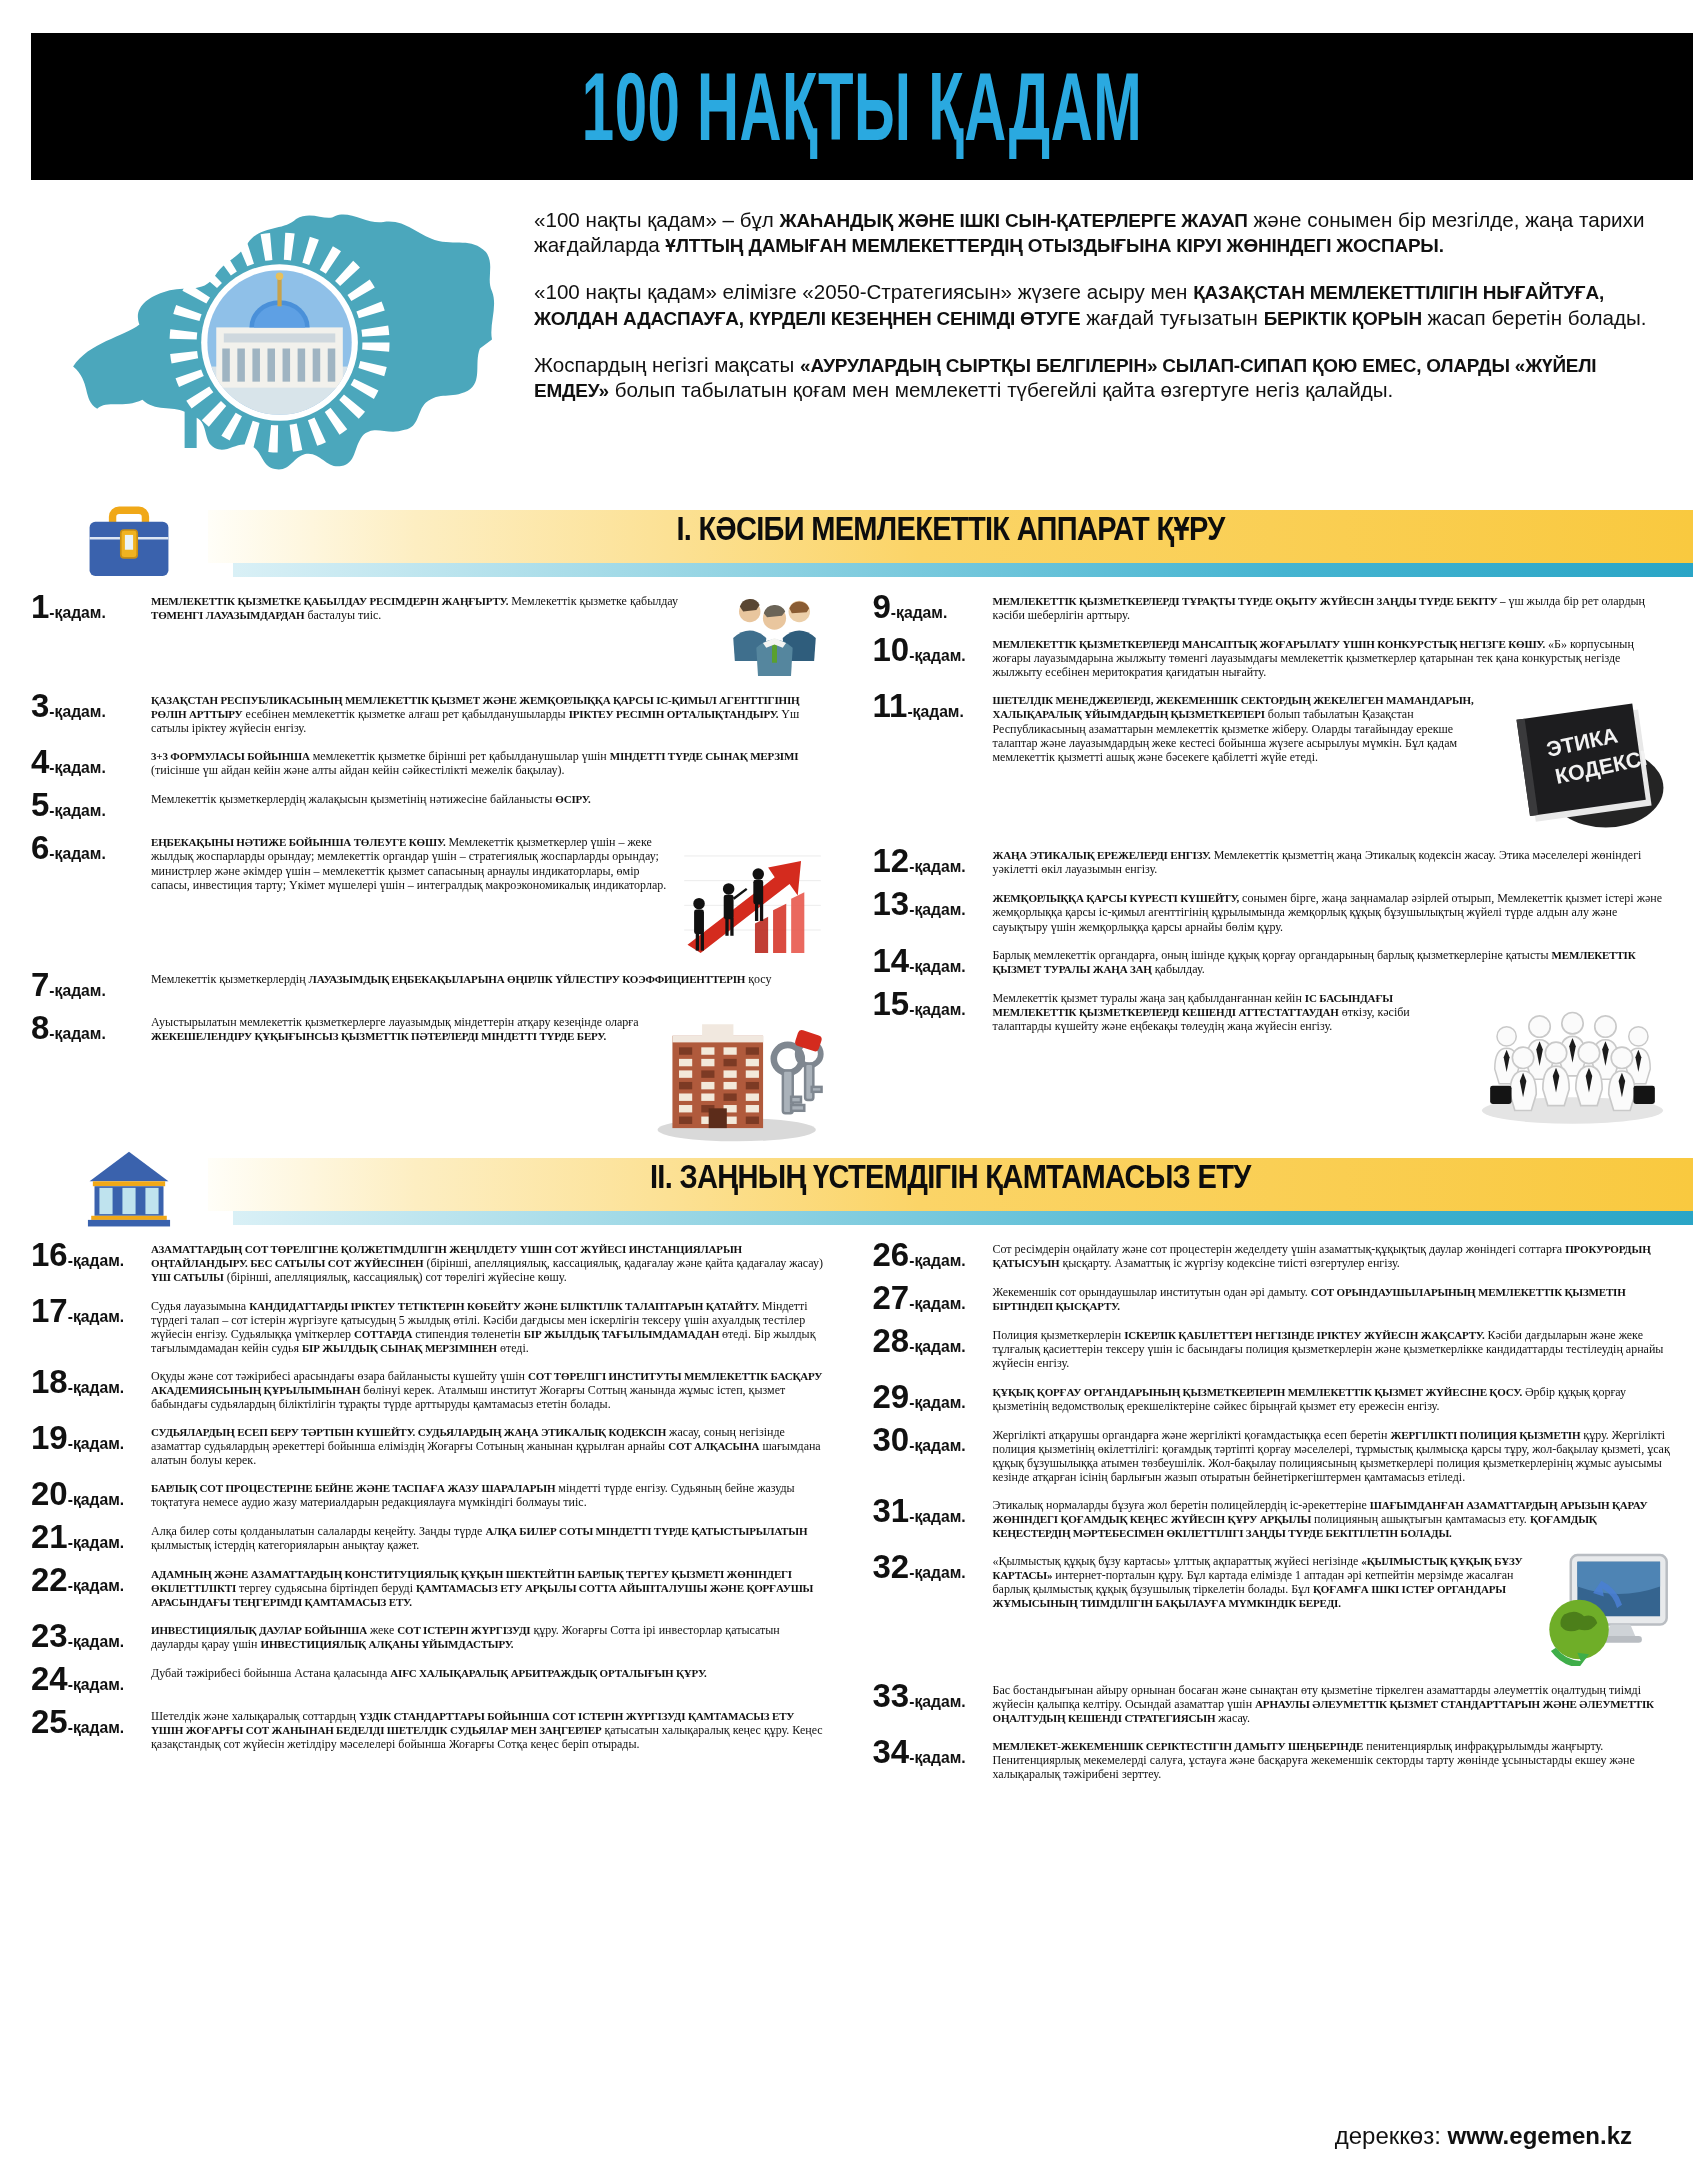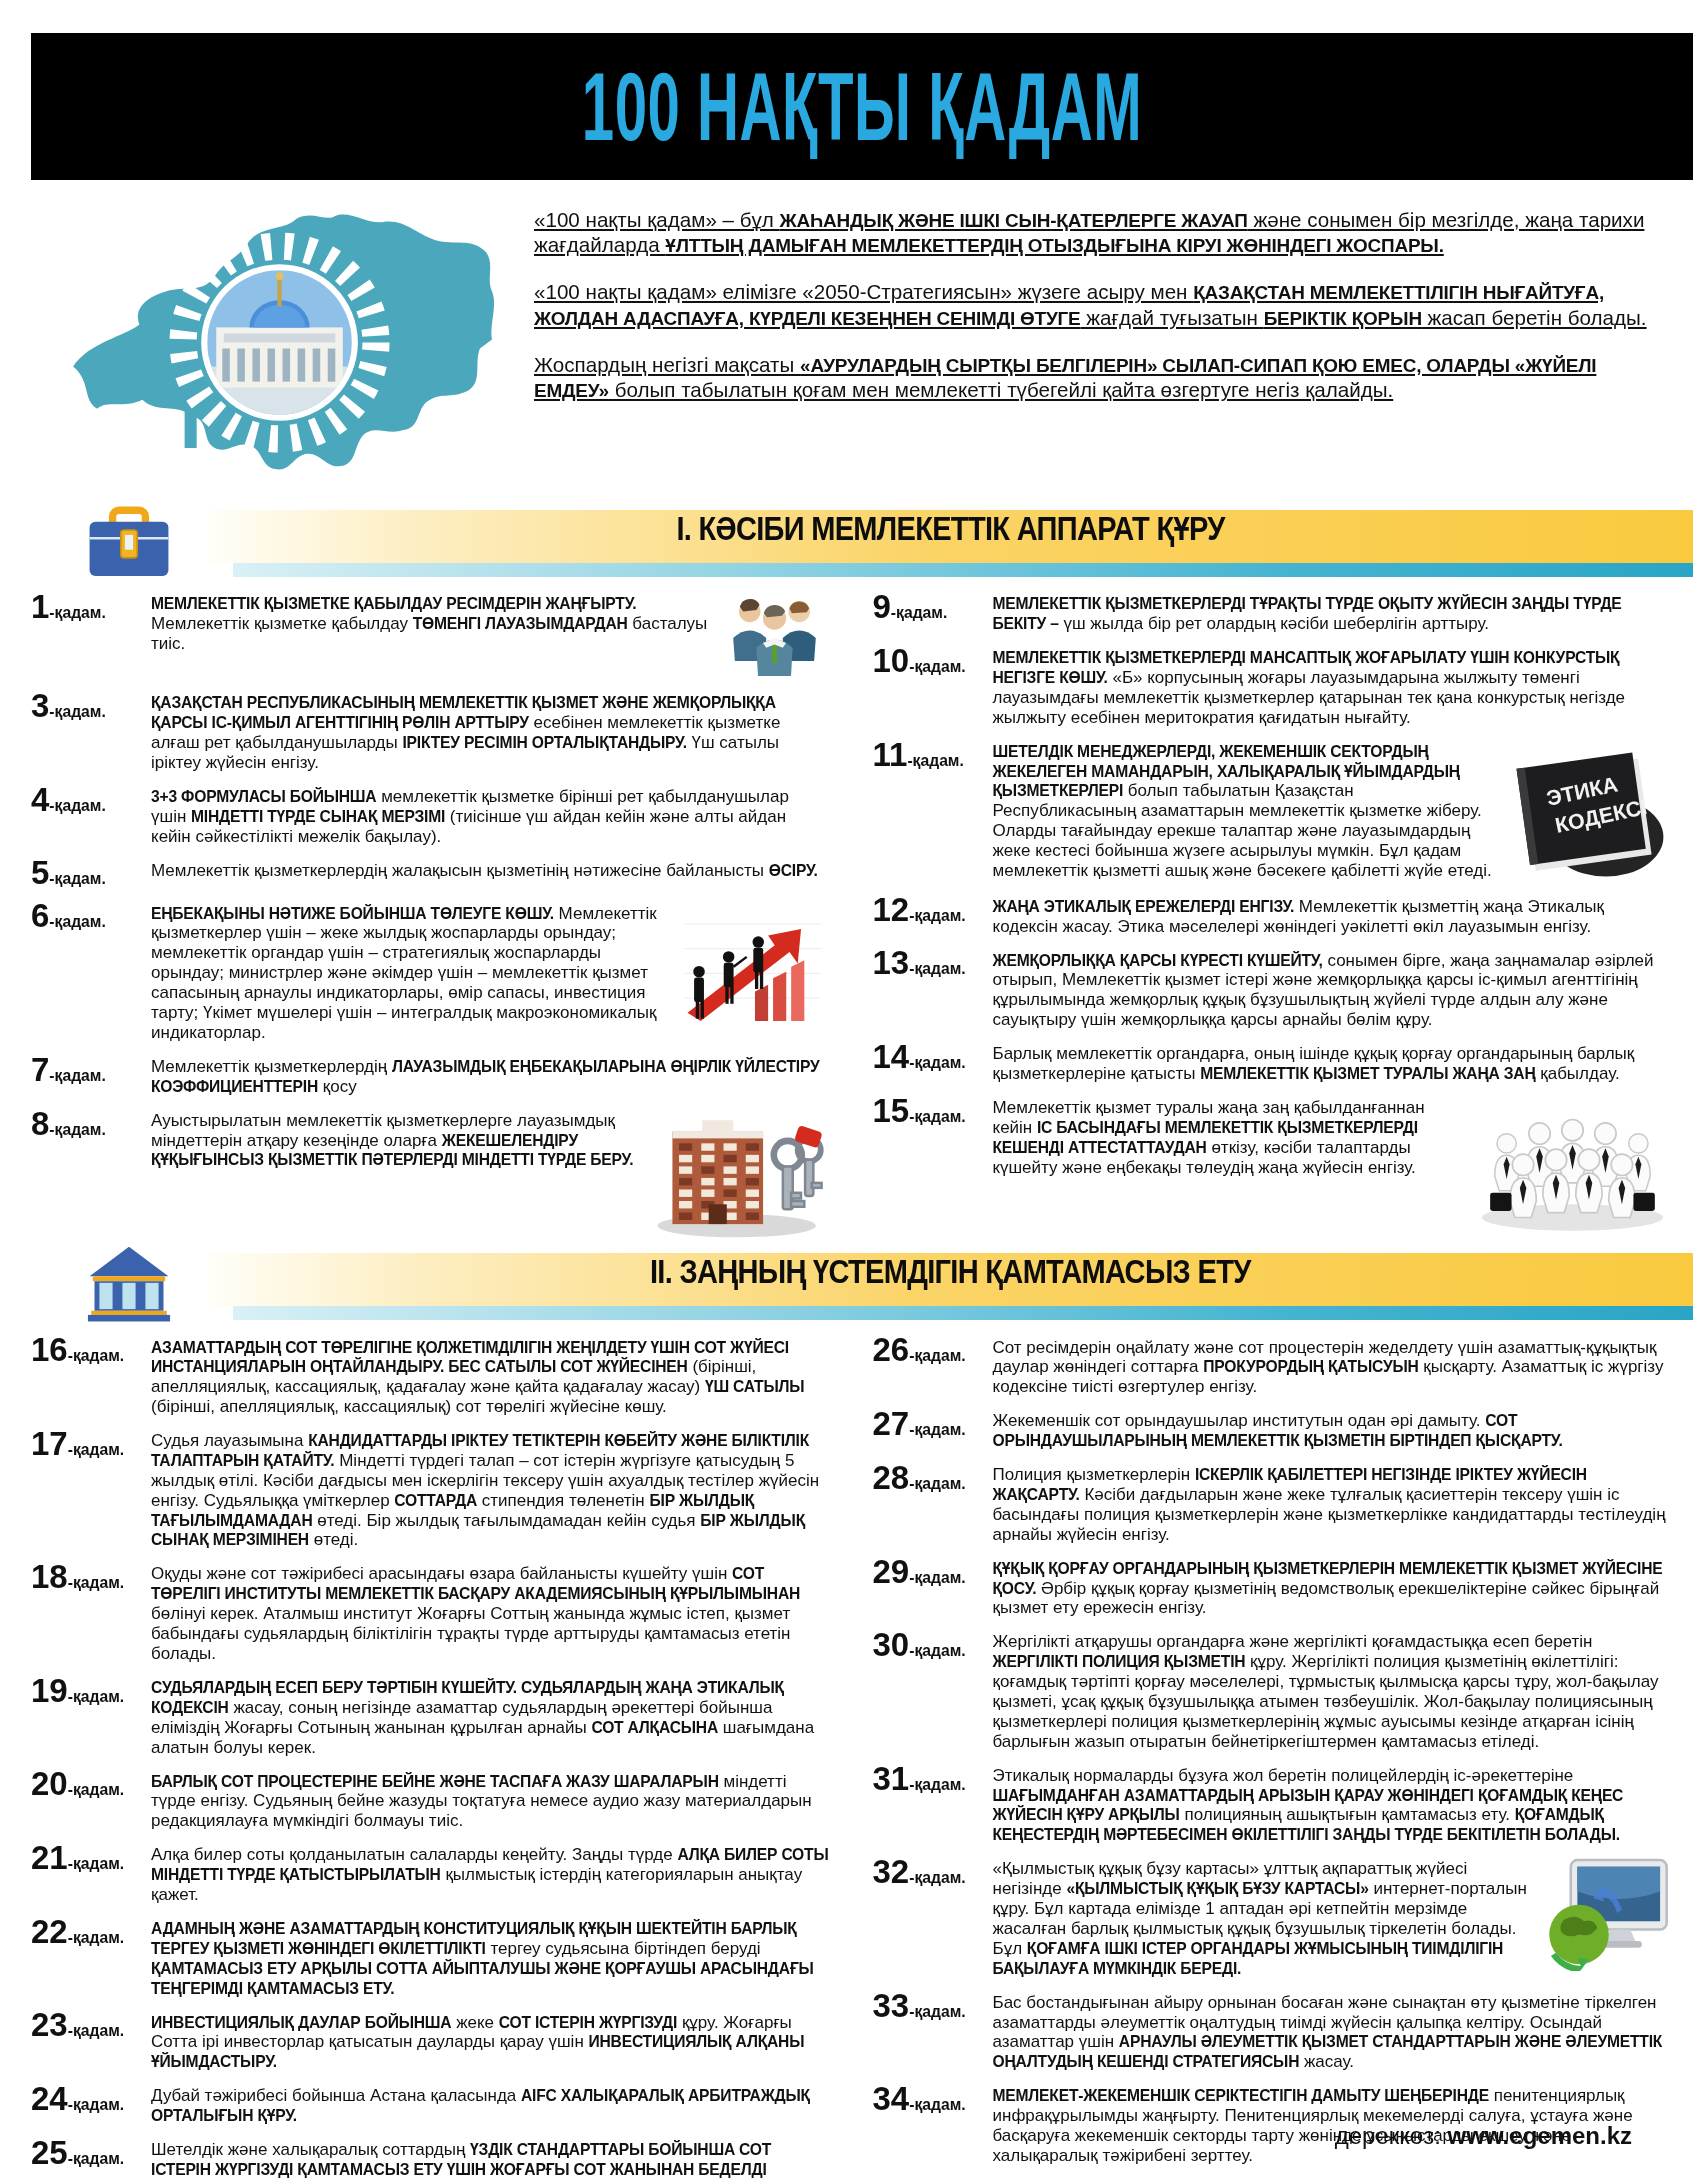--- a/index.html
+++ b/index.html
@@ -11,41 +11,41 @@
   
   .banner{margin:33px 0 0 31px;height:147px;background:#000000;
     display:flex;align-items:center;justify-content:center;}
   .banner .title{
     font-weight:bold;font-size:97px;color:#2AA9E0;white-space:nowrap;
     display:inline-block;transform:scaleX(0.60);letter-spacing:0.8px;}
   
   .intro-row{display:flex;padding:15px 38px 3.3px 46px;gap:36px;align-items:flex-start;}
   .map-wrap{flex:0 0 452px;}
   .intro{flex:1;font-size:20.6px;line-height:1.24;padding-top:11.6px;}
-  .intro p{margin:0 0 21.5px 0;text-decoration:underline;}
+  .intro p{margin:0 0 21.5px 0;}
   .intro .b,.step .b,.src .b{font-weight:bold;}
   .intro .b{font-size:0.92em;letter-spacing:-0.2px;}
   
   .bar-row{position:relative;margin-top:1.7px;}
   .bar{margin-left:208px;height:53px;
     background:linear-gradient(90deg,#fffef8 0%,#fdeec2 14%,#fbd467 48%,#f9c93f 100%);
     display:flex;justify-content:center;}
   .bar-title{font-weight:bold;font-size:33px;letter-spacing:-0.8px;color:#0d0d0d;
     display:inline-block;transform:scaleX(0.88);white-space:nowrap;}
   .strip{margin-left:233px;height:14px;
     background:linear-gradient(90deg,#d9f0f6 0%,#9bd7e5 30%,#45b4d1 72%,#2aa5c6 100%);}
   .bar-icon{position:absolute;left:83px;top:-8.3px;}
   
   .cols{display:flex;padding:13.2px 23px 0 31px;gap:44px;}
   .col{flex:1;min-width:0;}
   .step{display:flex;margin-bottom:10px;align-items:flex-start;}
   .num{flex:0 0 120px;white-space:nowrap;padding-top:0;}
   .num .n{font-weight:bold;font-size:33px;line-height:1;}
   .num .suf{font-weight:bold;font-size:15.7px;}
-  .sbody{flex:1;min-width:0;font-size:17px;line-height:1.17;padding-top:4.1px;}
+  .sbody{flex:1;min-width:0;font-size:12px;line-height:1.17;padding-top:4.1px;font-family:Liberation Serif, serif;}
   .sbody .b{font-size:0.92em;letter-spacing:-0.2px;}
   .art{flex:0 0 auto;margin-left:6.6px;}
   .art.bottom{align-self:flex-end;}
   
   .src{position:absolute;top:2122px;right:61px;font-size:24px;}
   .src .b{font-size:1em;}
 </style>
 </head>
 <body>
 

